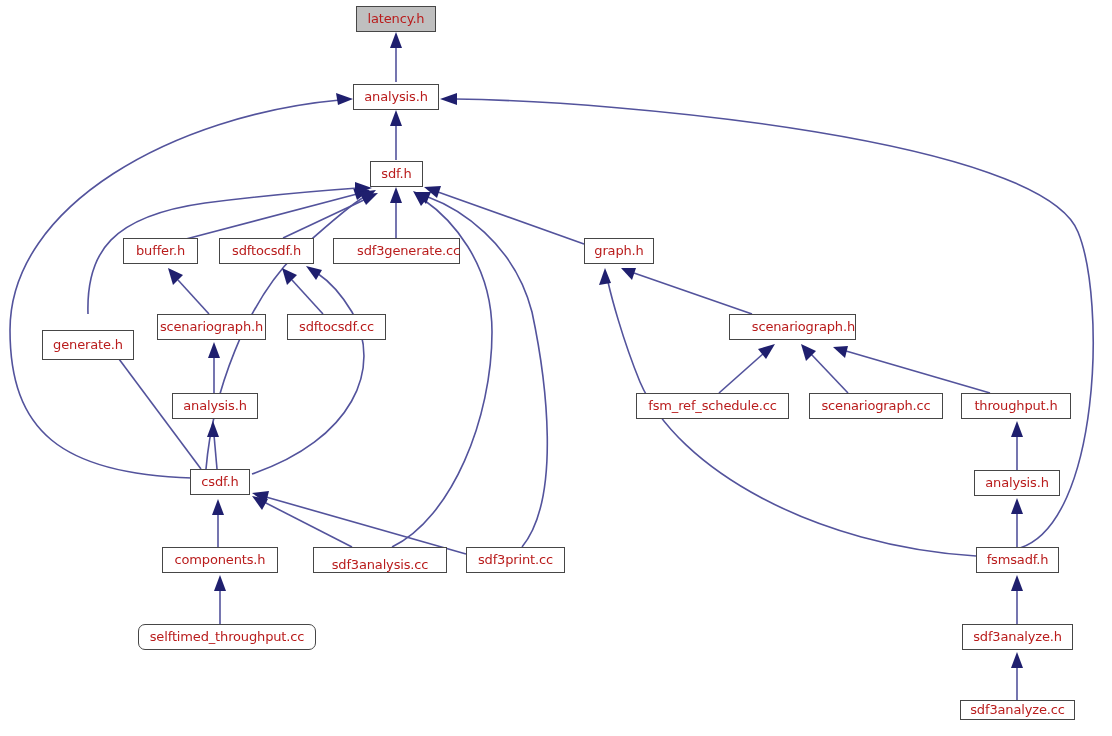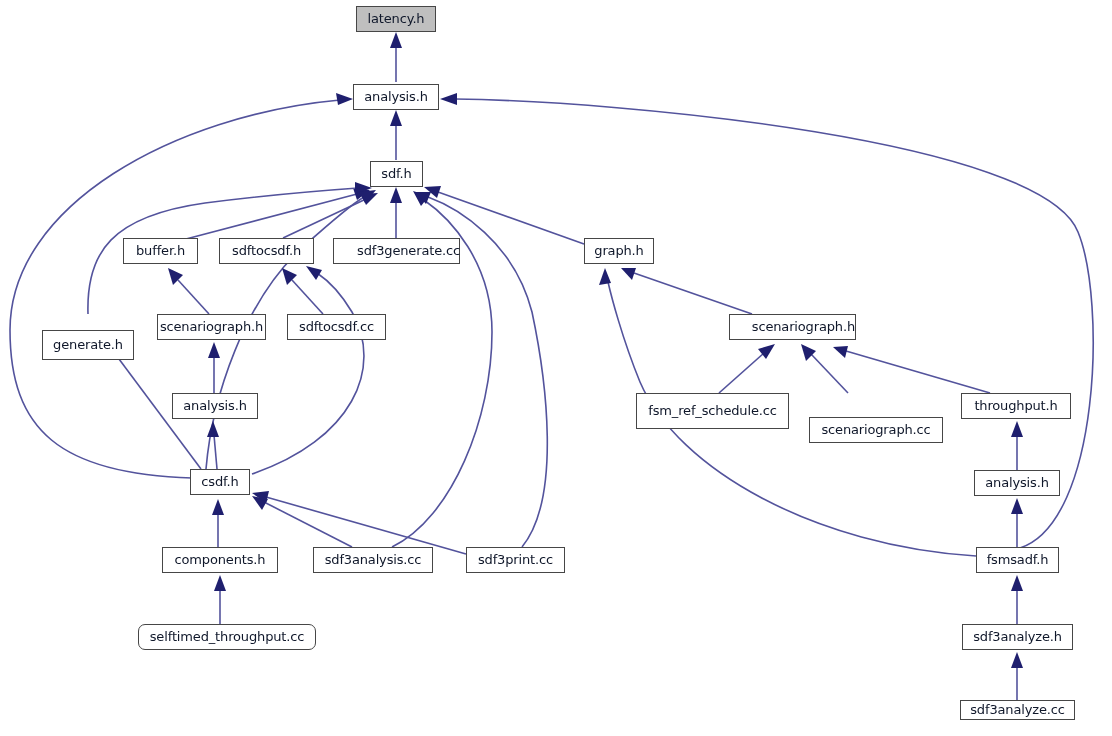--- a/index.html
+++ b/index.html
@@ -36,21 +36,21 @@
   .node-box {
     position: absolute;
     box-sizing: border-box;
     border: 1.3px solid #464646;
     background: #ffffff;
     display: flex;
     align-items: center;
     justify-content: center;
     font-family: "DejaVu Sans", sans-serif;
     font-size: 13px;
-    color: #0f172a;
+    color: #b91c1c;
     white-space: nowrap;
     letter-spacing: -0.15px;
   }
   .node-box.highlight {
     background: #bfbfbf;
   }
   .node-label {
     display: block;
     line-height: 1;
     padding-bottom: 1px;
@@ -261,45 +261,45 @@
   </div>
 
   <div class="node-box" style="left:729px;top:314px;width:127px;height:26px;justify-content:flex-end;">
     <span class="node-label">scenariograph.h</span>
   </div>
 
   <div class="node-box" style="left:172px;top:393px;width:86px;height:26px;">
     <span class="node-label">analysis.h</span>
   </div>
 
-  <div class="node-box" style="left:636px;top:393px;width:153px;height:36px;">
+  <div class="node-box" style="left:636px;top:393px;width:153px;height:26px;">
     <span class="node-label">fsm_ref_schedule.cc</span>
   </div>
 
-  <div class="node-box" style="left:809px;top:393px;width:134px;height:26px;margin-top:24px;">
+  <div class="node-box" style="left:809px;top:393px;width:134px;height:26px;">
     <span class="node-label">scenariograph.cc</span>
   </div>
 
   <div class="node-box" style="left:961px;top:393px;width:110px;height:26px;">
     <span class="node-label">throughput.h</span>
   </div>
 
   <div class="node-box" style="left:190px;top:469px;width:60px;height:26px;">
     <span class="node-label">csdf.h</span>
   </div>
 
   <div class="node-box" style="left:974px;top:470px;width:86px;height:26px;">
     <span class="node-label">analysis.h</span>
   </div>
 
   <div class="node-box" style="left:162px;top:547px;width:116px;height:26px;">
     <span class="node-label">components.h</span>
   </div>
 
-  <div class="node-box" style="left:313px;top:547px;width:120px;height:26px;">
+  <div class="node-box" style="left:313px;top:547px;width:134px;height:26px;align-items:flex-end;">
     <span class="node-label">sdf3analysis.cc</span>
   </div>
 
   <div class="node-box" style="left:466px;top:547px;width:99px;height:26px;">
     <span class="node-label">sdf3print.cc</span>
   </div>
 
   <div class="node-box" style="left:976px;top:547px;width:83px;height:26px;">
     <span class="node-label">fsmsadf.h</span>
   </div>

